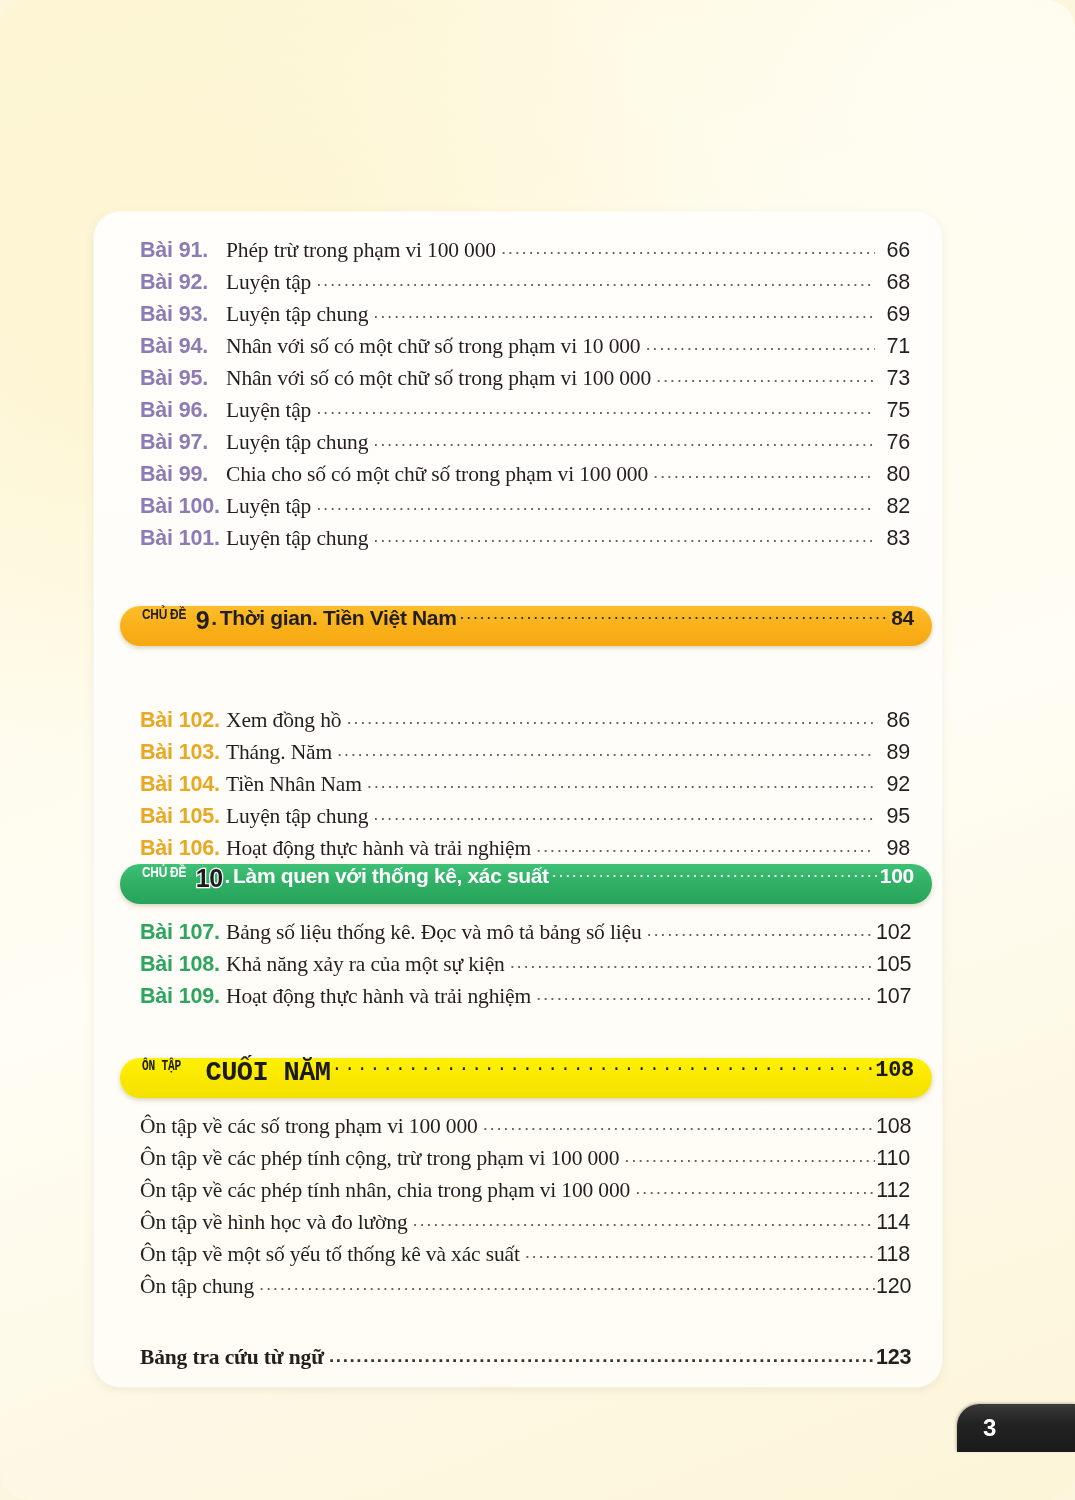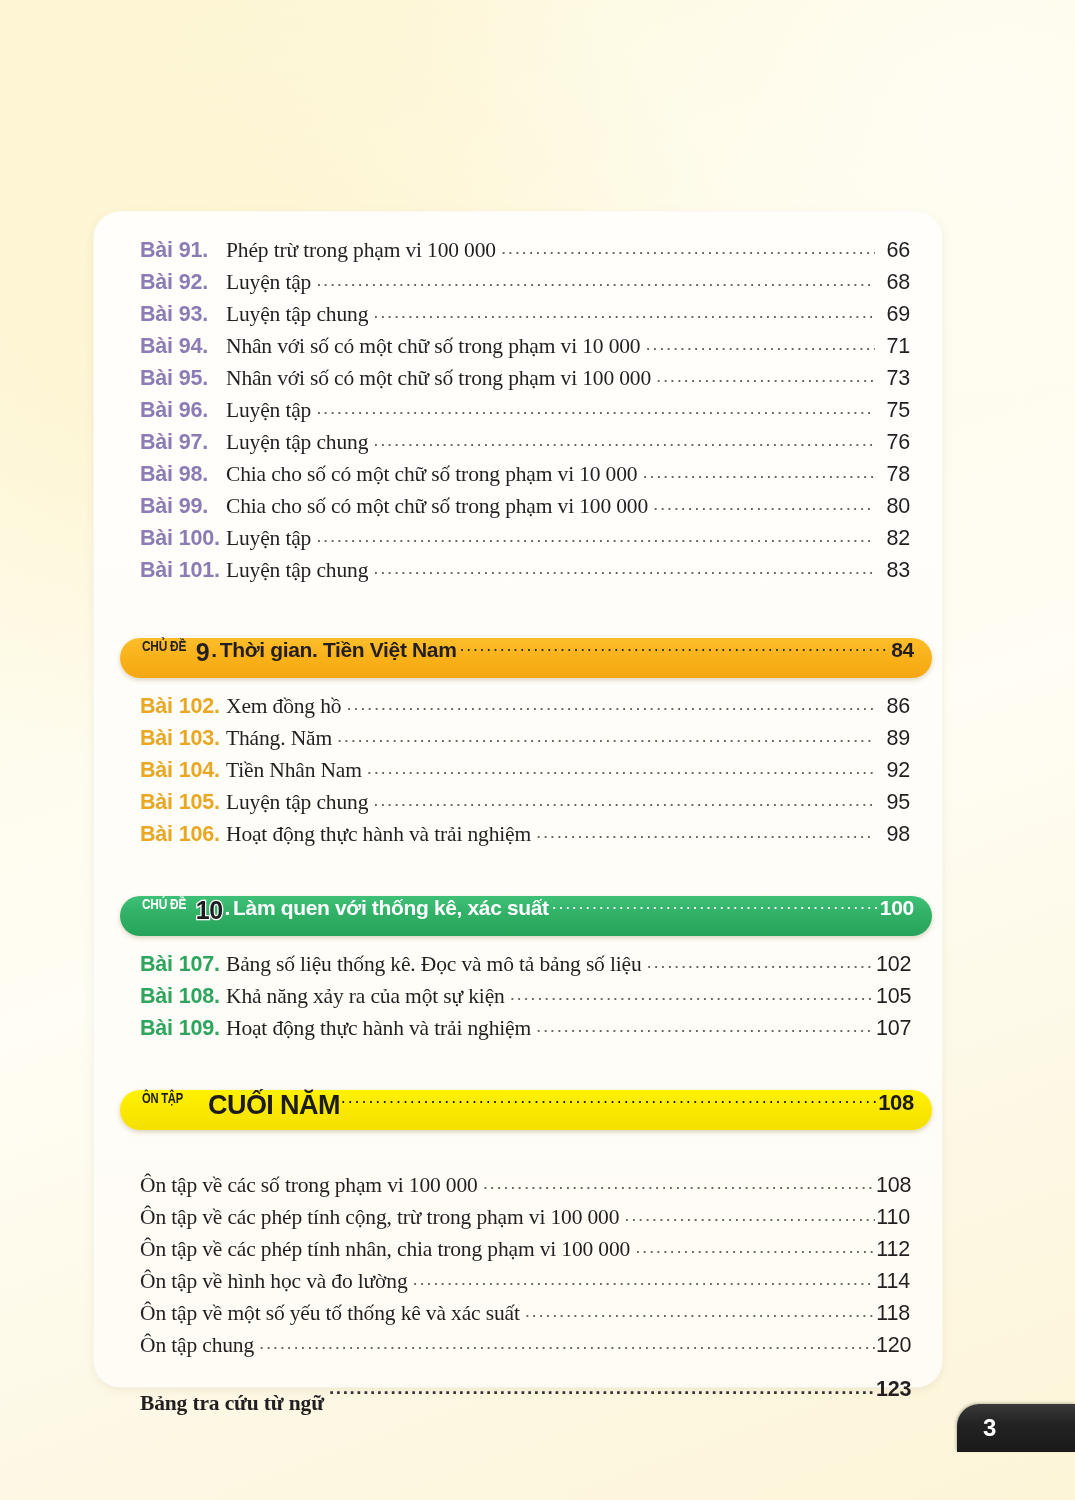--- a/index.html
+++ b/index.html
@@ -16,20 +16,21 @@
   }
 
   
   #page {
     position: absolute;
     inset: 0;
     background:
       radial-gradient(ellipse 900px 700px at 18% 22%, #fdf4cf 0%, rgba(253,244,207,0) 62%),
       radial-gradient(ellipse 1000px 900px at 92% 8%, #fffdf2 0%, rgba(255,253,242,0) 60%),
       linear-gradient(160deg, #fdf6d4 0%, #fefbe9 28%, #fffdf4 55%, #fdf8e4 80%, #fdf5d8 100%);
+    border-radius: 28px;
   }
 
   
   #card {
     position: absolute;
     left: 94px;
     top: 212px;
     width: 848px;
     height: 1175px;
     background: linear-gradient(180deg,#fffefb 0%, #fffdf8 60%, #fefcf4 100%);
@@ -88,27 +89,27 @@
     flex: 0 0 auto;
     width: 34px;
     text-align: right;
     letter-spacing: -0.2px;
   }
 
   
   .g-purple .lbl { color: #8c7bb4; }
 
   
-  .g-orange .lbl { color: #e9a723; }
+  .g-orange .lbl { color: #e9a723; margin-top: 46px; }
 
   
   .g-green .lbl { color: #2ea55f; }
 
   
-  .g-plain .ttl { padding-left: 0; margin-top: 27px; }
+  .g-plain .ttl { padding-left: 0; }
 
   .bold-row { font-weight: bold; align-items: center; }
   .bold-row .lead::after { color: #333; letter-spacing: 1.55px; }
 
   
   .banner {
     position: relative;
     height: 40px;
     border-radius: 20px;
     display: flex;
@@ -172,20 +173,21 @@
   .banner-green .chu, .banner-green .bttl, .banner-green .bpg { color: #ffffff; }
   .banner-green .lead::after { color: #ffffff; }
   .banner-green .num {
     color: #1d1d1d;
     -webkit-text-stroke: 2.4px #ffffff;
     paint-order: stroke fill;
   }
   .banner-yellow {
     background: linear-gradient(180deg,#fff200 0%, #fbe800 50%, #f3e000 100%);
     color: #1b1b1b;
+    font-family: Liberation Mono, monospace;
   }
   .banner-yellow .ontap {
     font-size: 14px;
     font-weight: bold;
     letter-spacing: -0.3px;
     transform: scaleX(0.8);
     transform-origin: left center;
     margin-right: -4px;
   }
   .banner-yellow .bigttl {
@@ -270,26 +272,20 @@
           <span class="lead"></span>
           <span class="pg">75</span>
         </div>
         <div class="row g-purple">
           <span class="lbl lbl-w">Bài 97.</span>
           <span class="ttl">Luyện tập chung</span>
           <span class="lead"></span>
           <span class="pg">76</span>
         </div>
         <div class="row g-purple">
-          <span class="lbl lbl-w">Bài 98.</span>
-          <span class="ttl">Chia cho số có một chữ số trong phạm vi 10 000</span>
-          <span class="lead"></span>
-          <span class="pg">78</span>
-        </div>
-        <div class="row g-purple">
           <span class="lbl lbl-w">Bài 99.</span>
           <span class="ttl">Chia cho số có một chữ số trong phạm vi 100 000</span>
           <span class="lead"></span>
           <span class="pg">80</span>
         </div>
         <div class="row g-purple">
           <span class="lbl lbl-w">Bài 100.</span>
           <span class="ttl">Luyện tập</span>
           <span class="lead"></span>
           <span class="pg">82</span>

